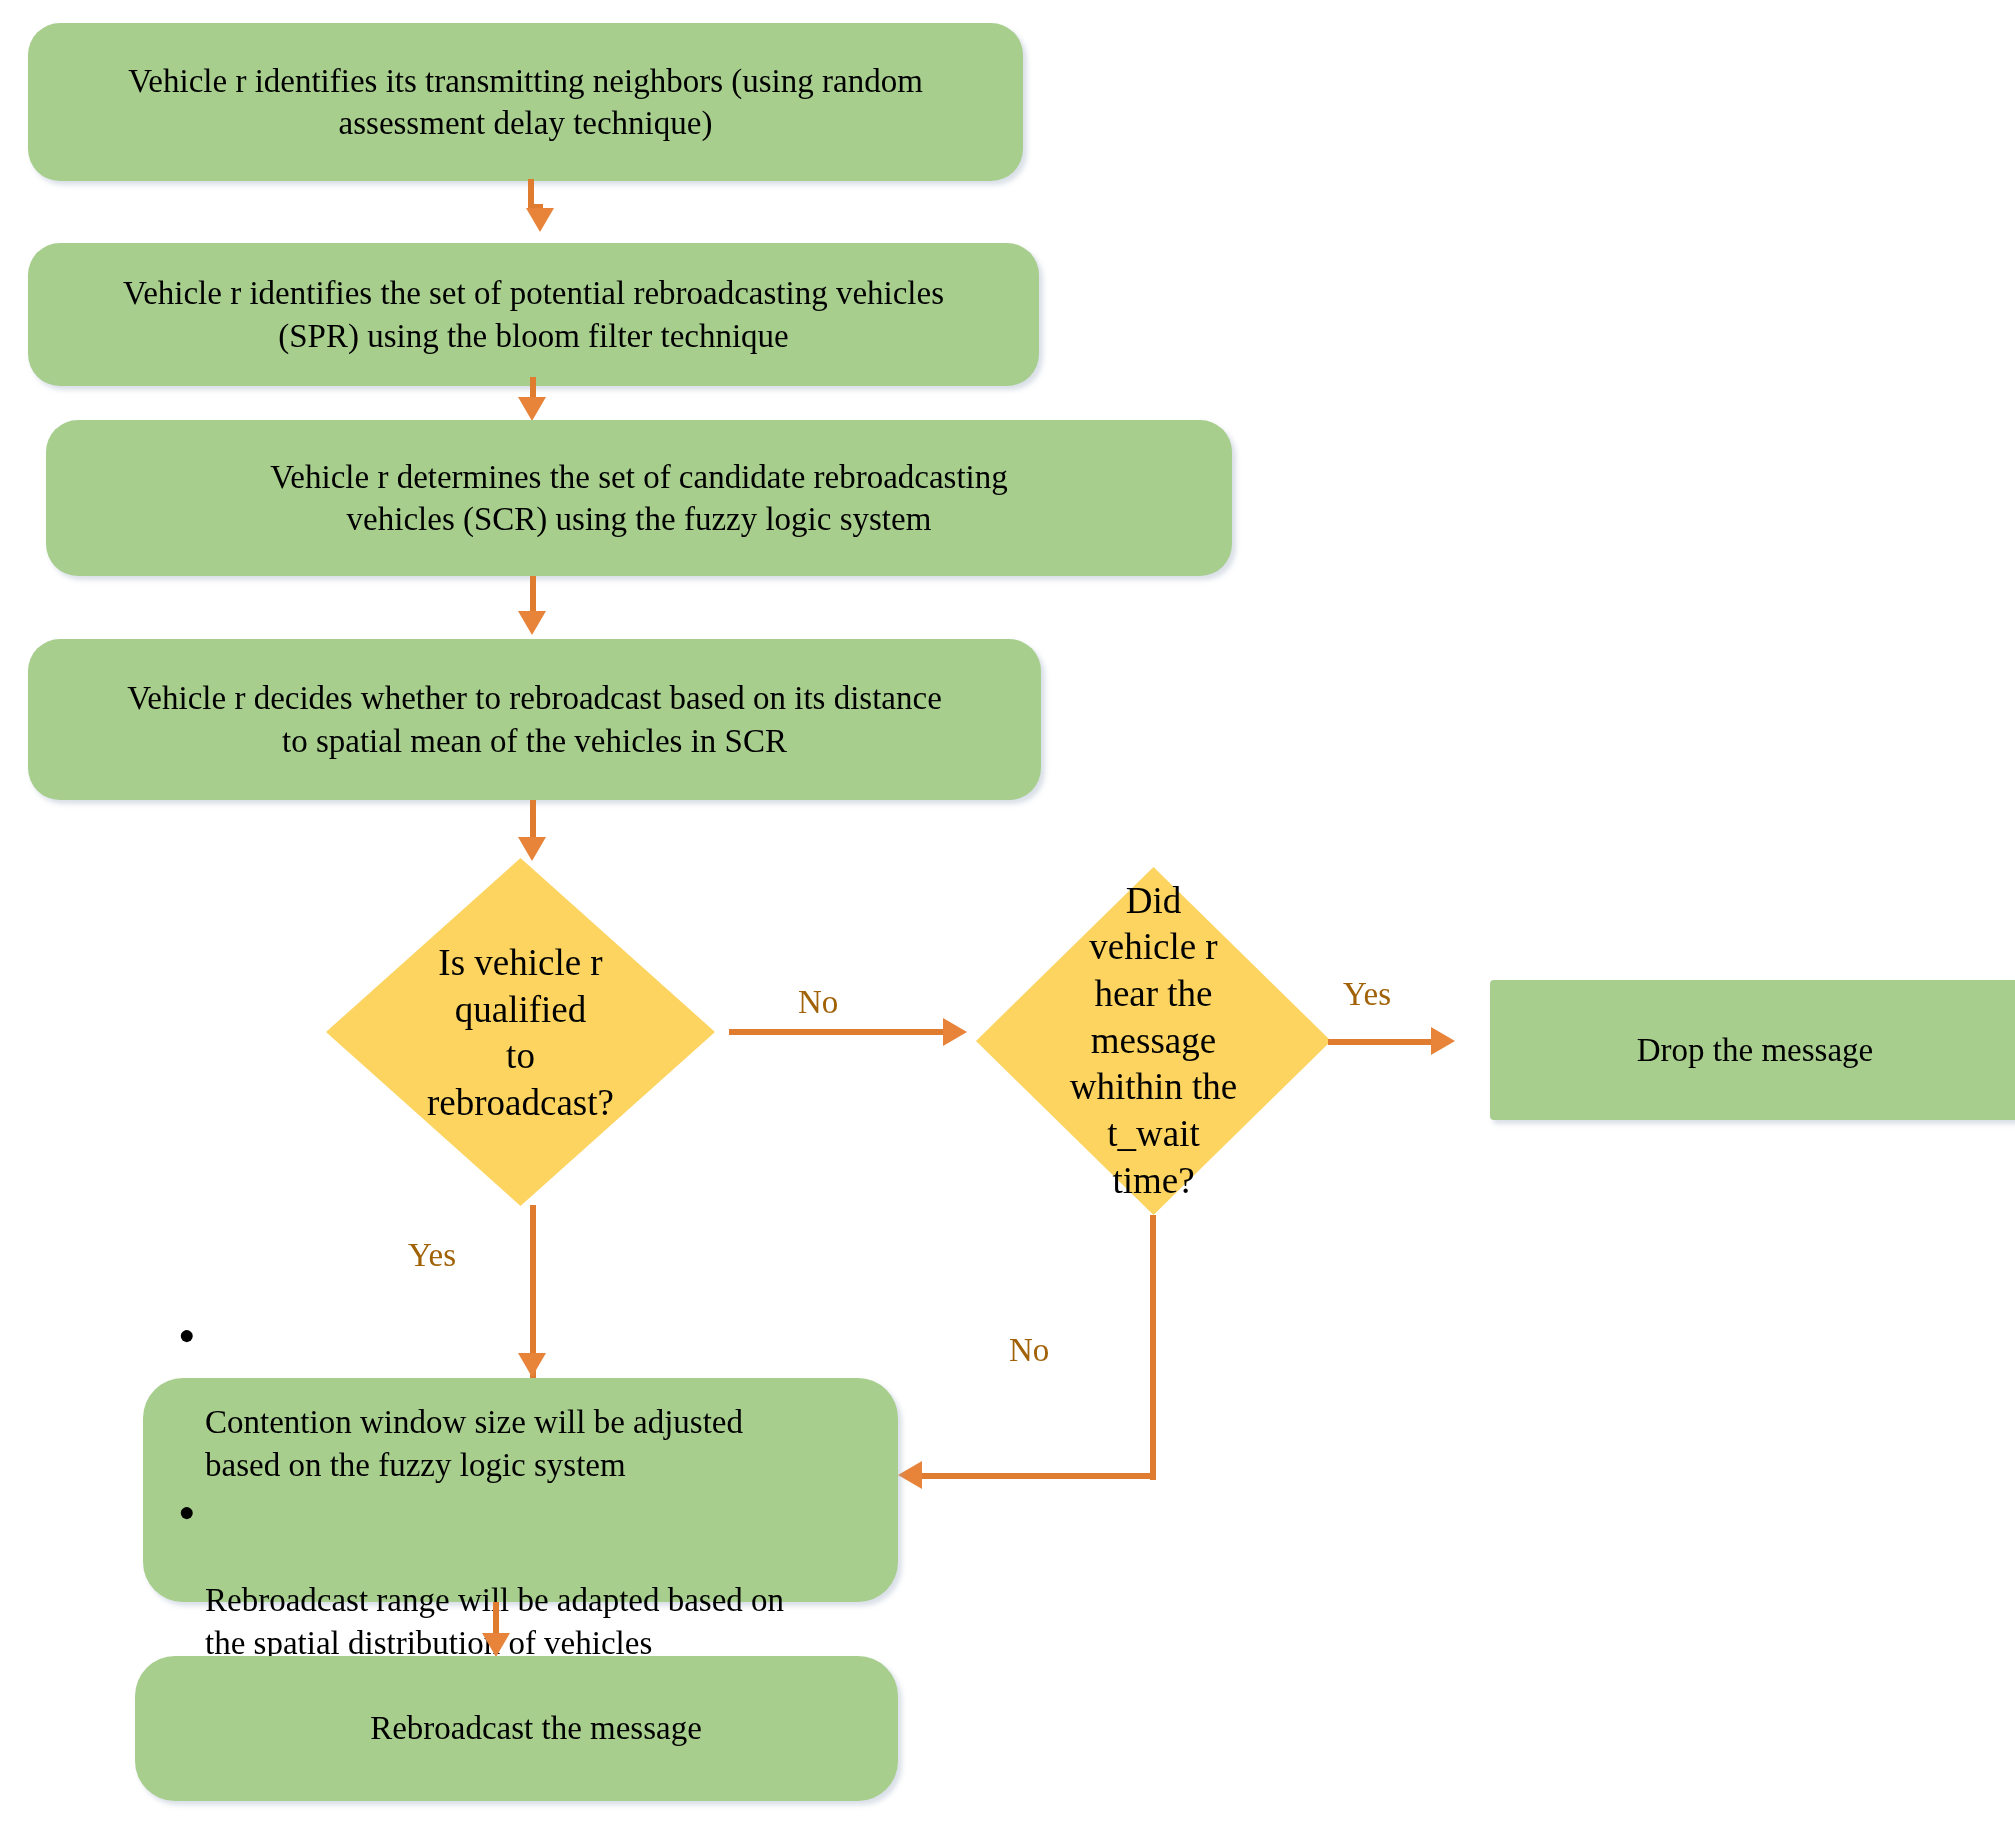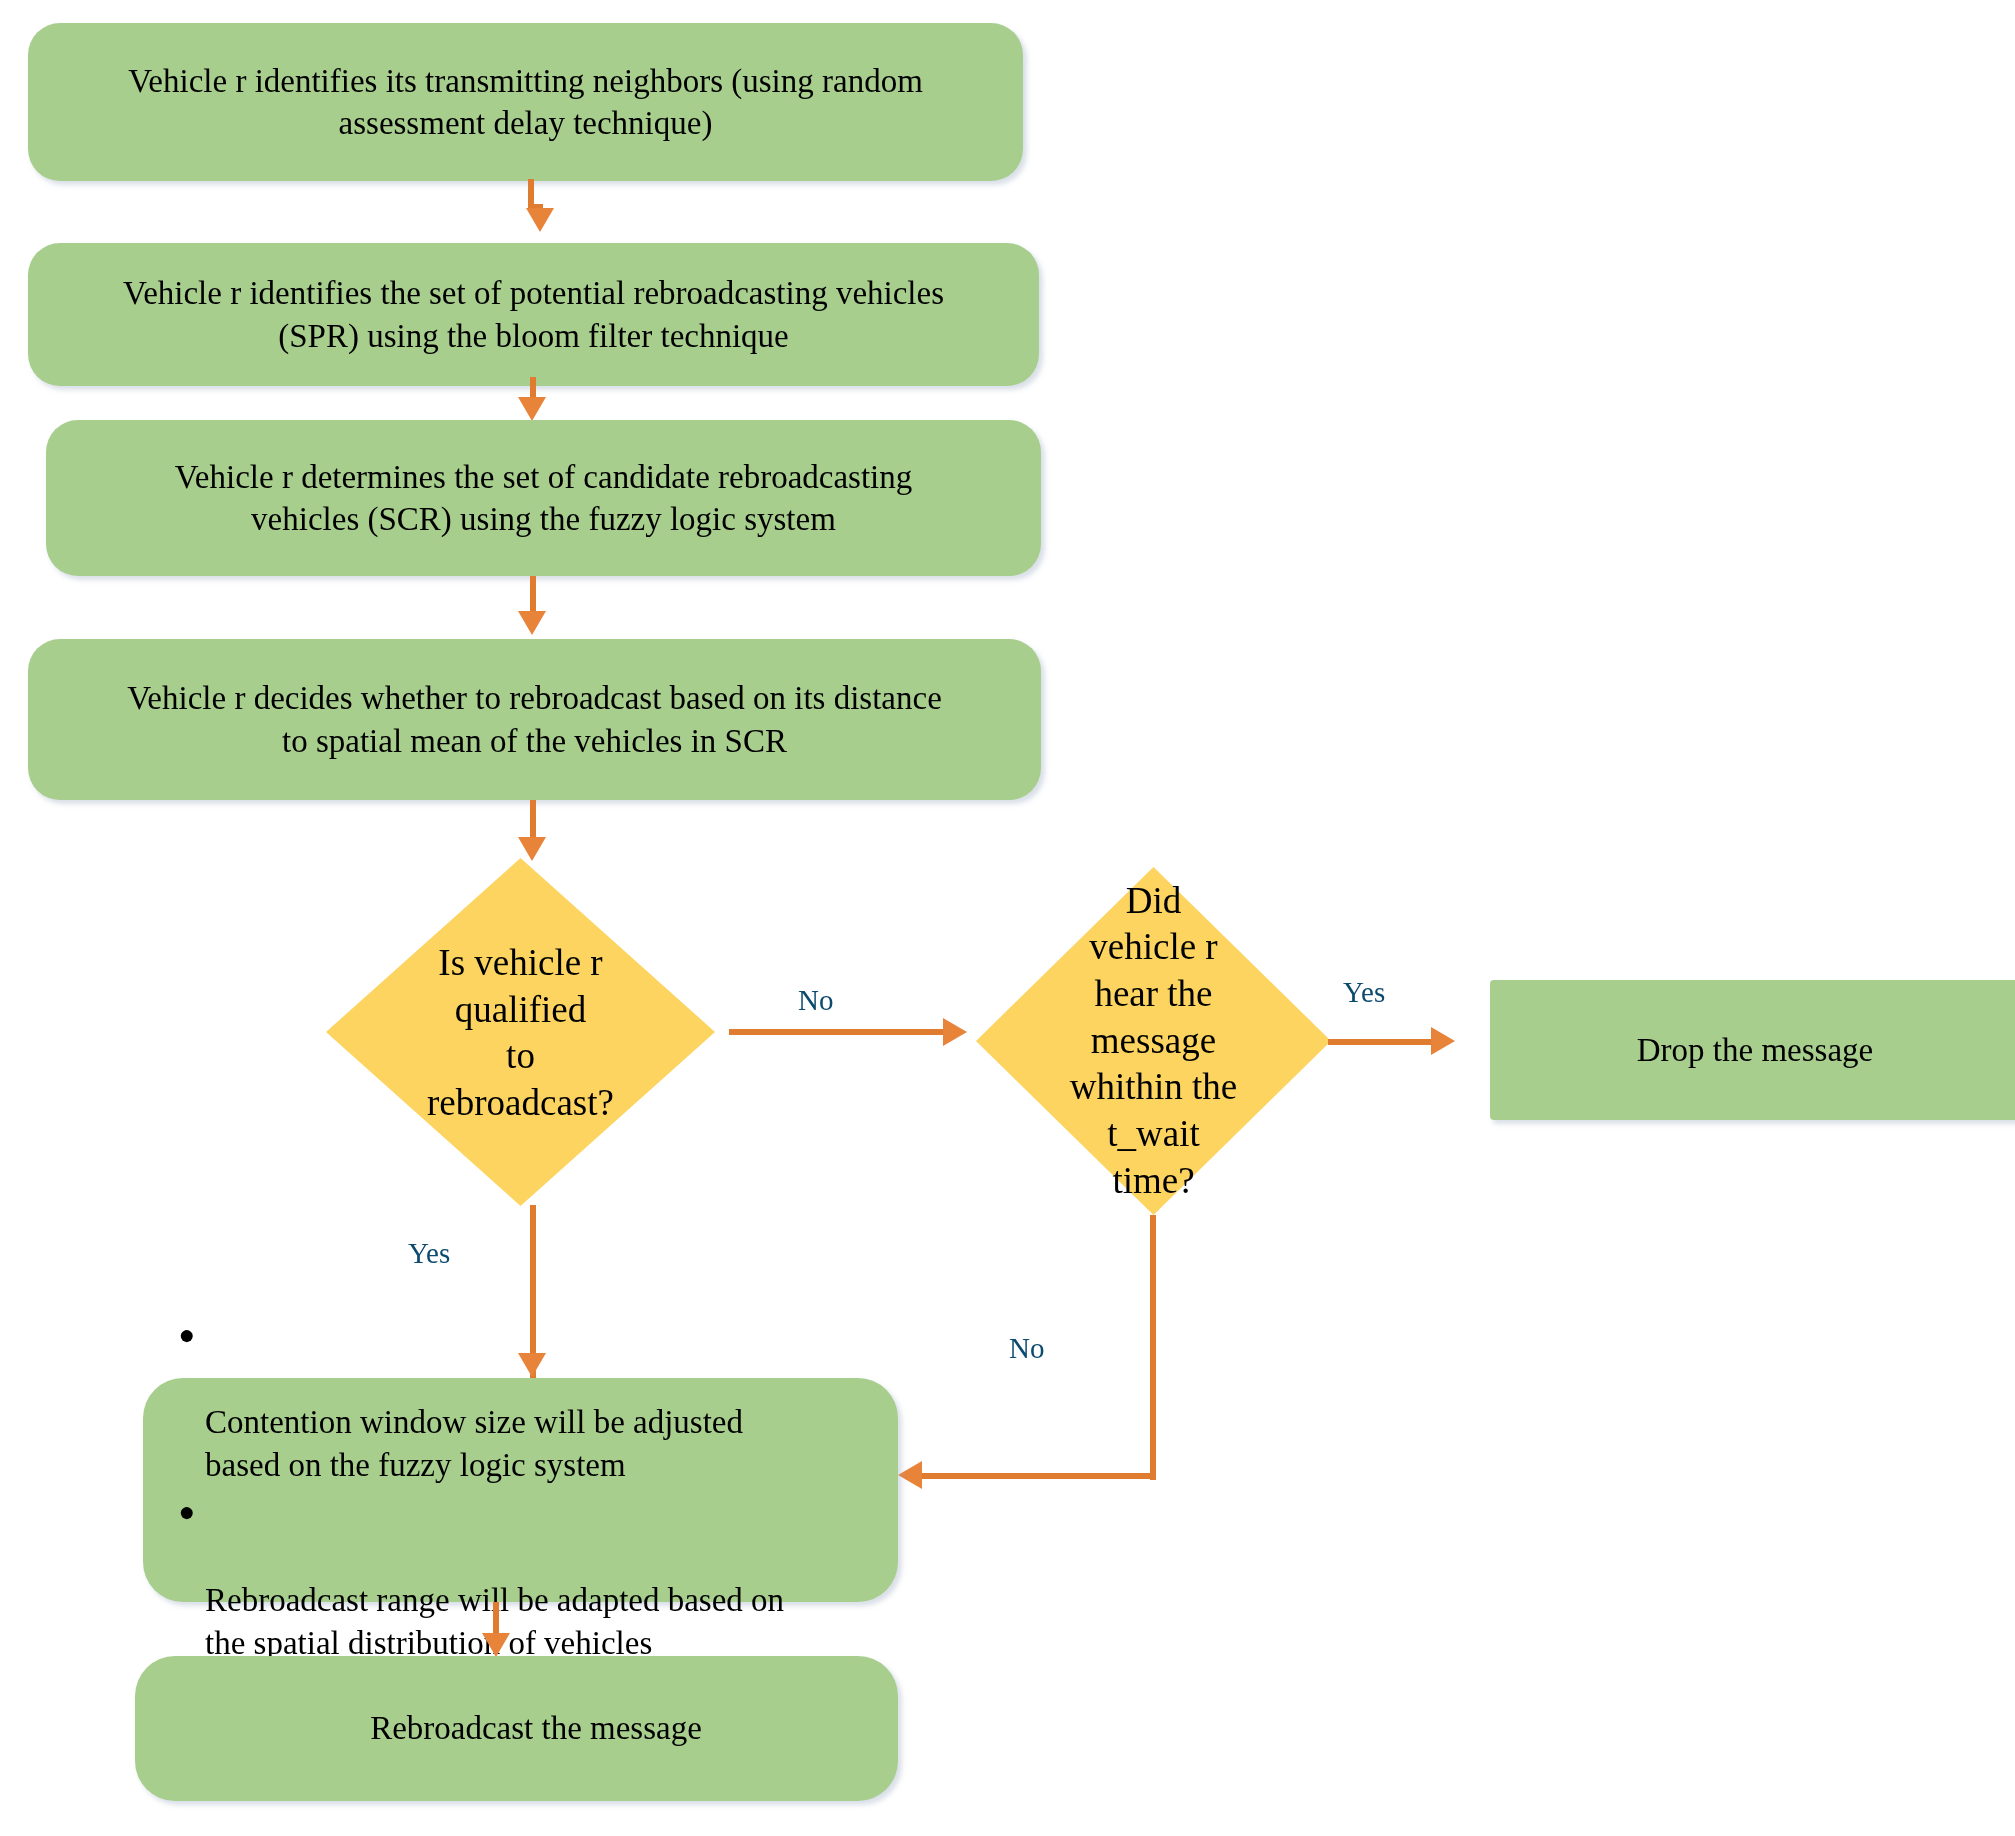--- a/index.html
+++ b/index.html
@@ -119,22 +119,22 @@
     position: absolute;
     width: 0; height: 0;
     border-top: 14.4px solid transparent;
     border-bottom: 14.4px solid transparent;
     border-right: 24px solid #e8833a;
   }
 
   
   .elabel {
     position: absolute;
-    color: #0c4a6e;
-    font-size: 29px;
+    color: #a16207;
+    font-size: 33px;
     line-height: 1;
     white-space: nowrap;
   }
 </style>
 </head>
 <body>
 
 <div id="canvas">
 
   <div class="proc" style="left:28px; top:23px; width:995px; height:158px;">
@@ -148,21 +148,21 @@
   <div class="arrowdown" style="left:526px; top:208px;"></div>
 
   <div class="proc" style="left:28px; top:243px; width:1011px; height:143px;">
     <div class="txt">Vehicle r identifies the set of potential rebroadcasting vehicles
 (SPR) using the bloom filter technique</div>
   </div>
 
   <div class="vline" style="left:530px; top:377px; width:6.3px; height:25px;"></div>
   <div class="arrowdown" style="left:518px; top:397px;"></div>
 
-  <div class="proc" style="left:46px; top:420px; width:995px; height:156px;">
+  <div class="proc" style="left:46px; top:420px; width:1186px; height:156px;">
     <div class="txt">Vehicle r determines the set of candidate rebroadcasting
 vehicles (SCR) using the fuzzy logic system</div>
   </div>
 
   <div class="vline" style="left:530px; top:576px; width:6.3px; height:40px;"></div>
   <div class="arrowdown" style="left:518px; top:611px;"></div>
 
   <div class="proc" style="left:28px; top:639px; width:1013px; height:161px;">
     <div class="txt">Vehicle r decides whether to rebroadcast based on its distance
 to spatial mean of the vehicles in SCR</div>

